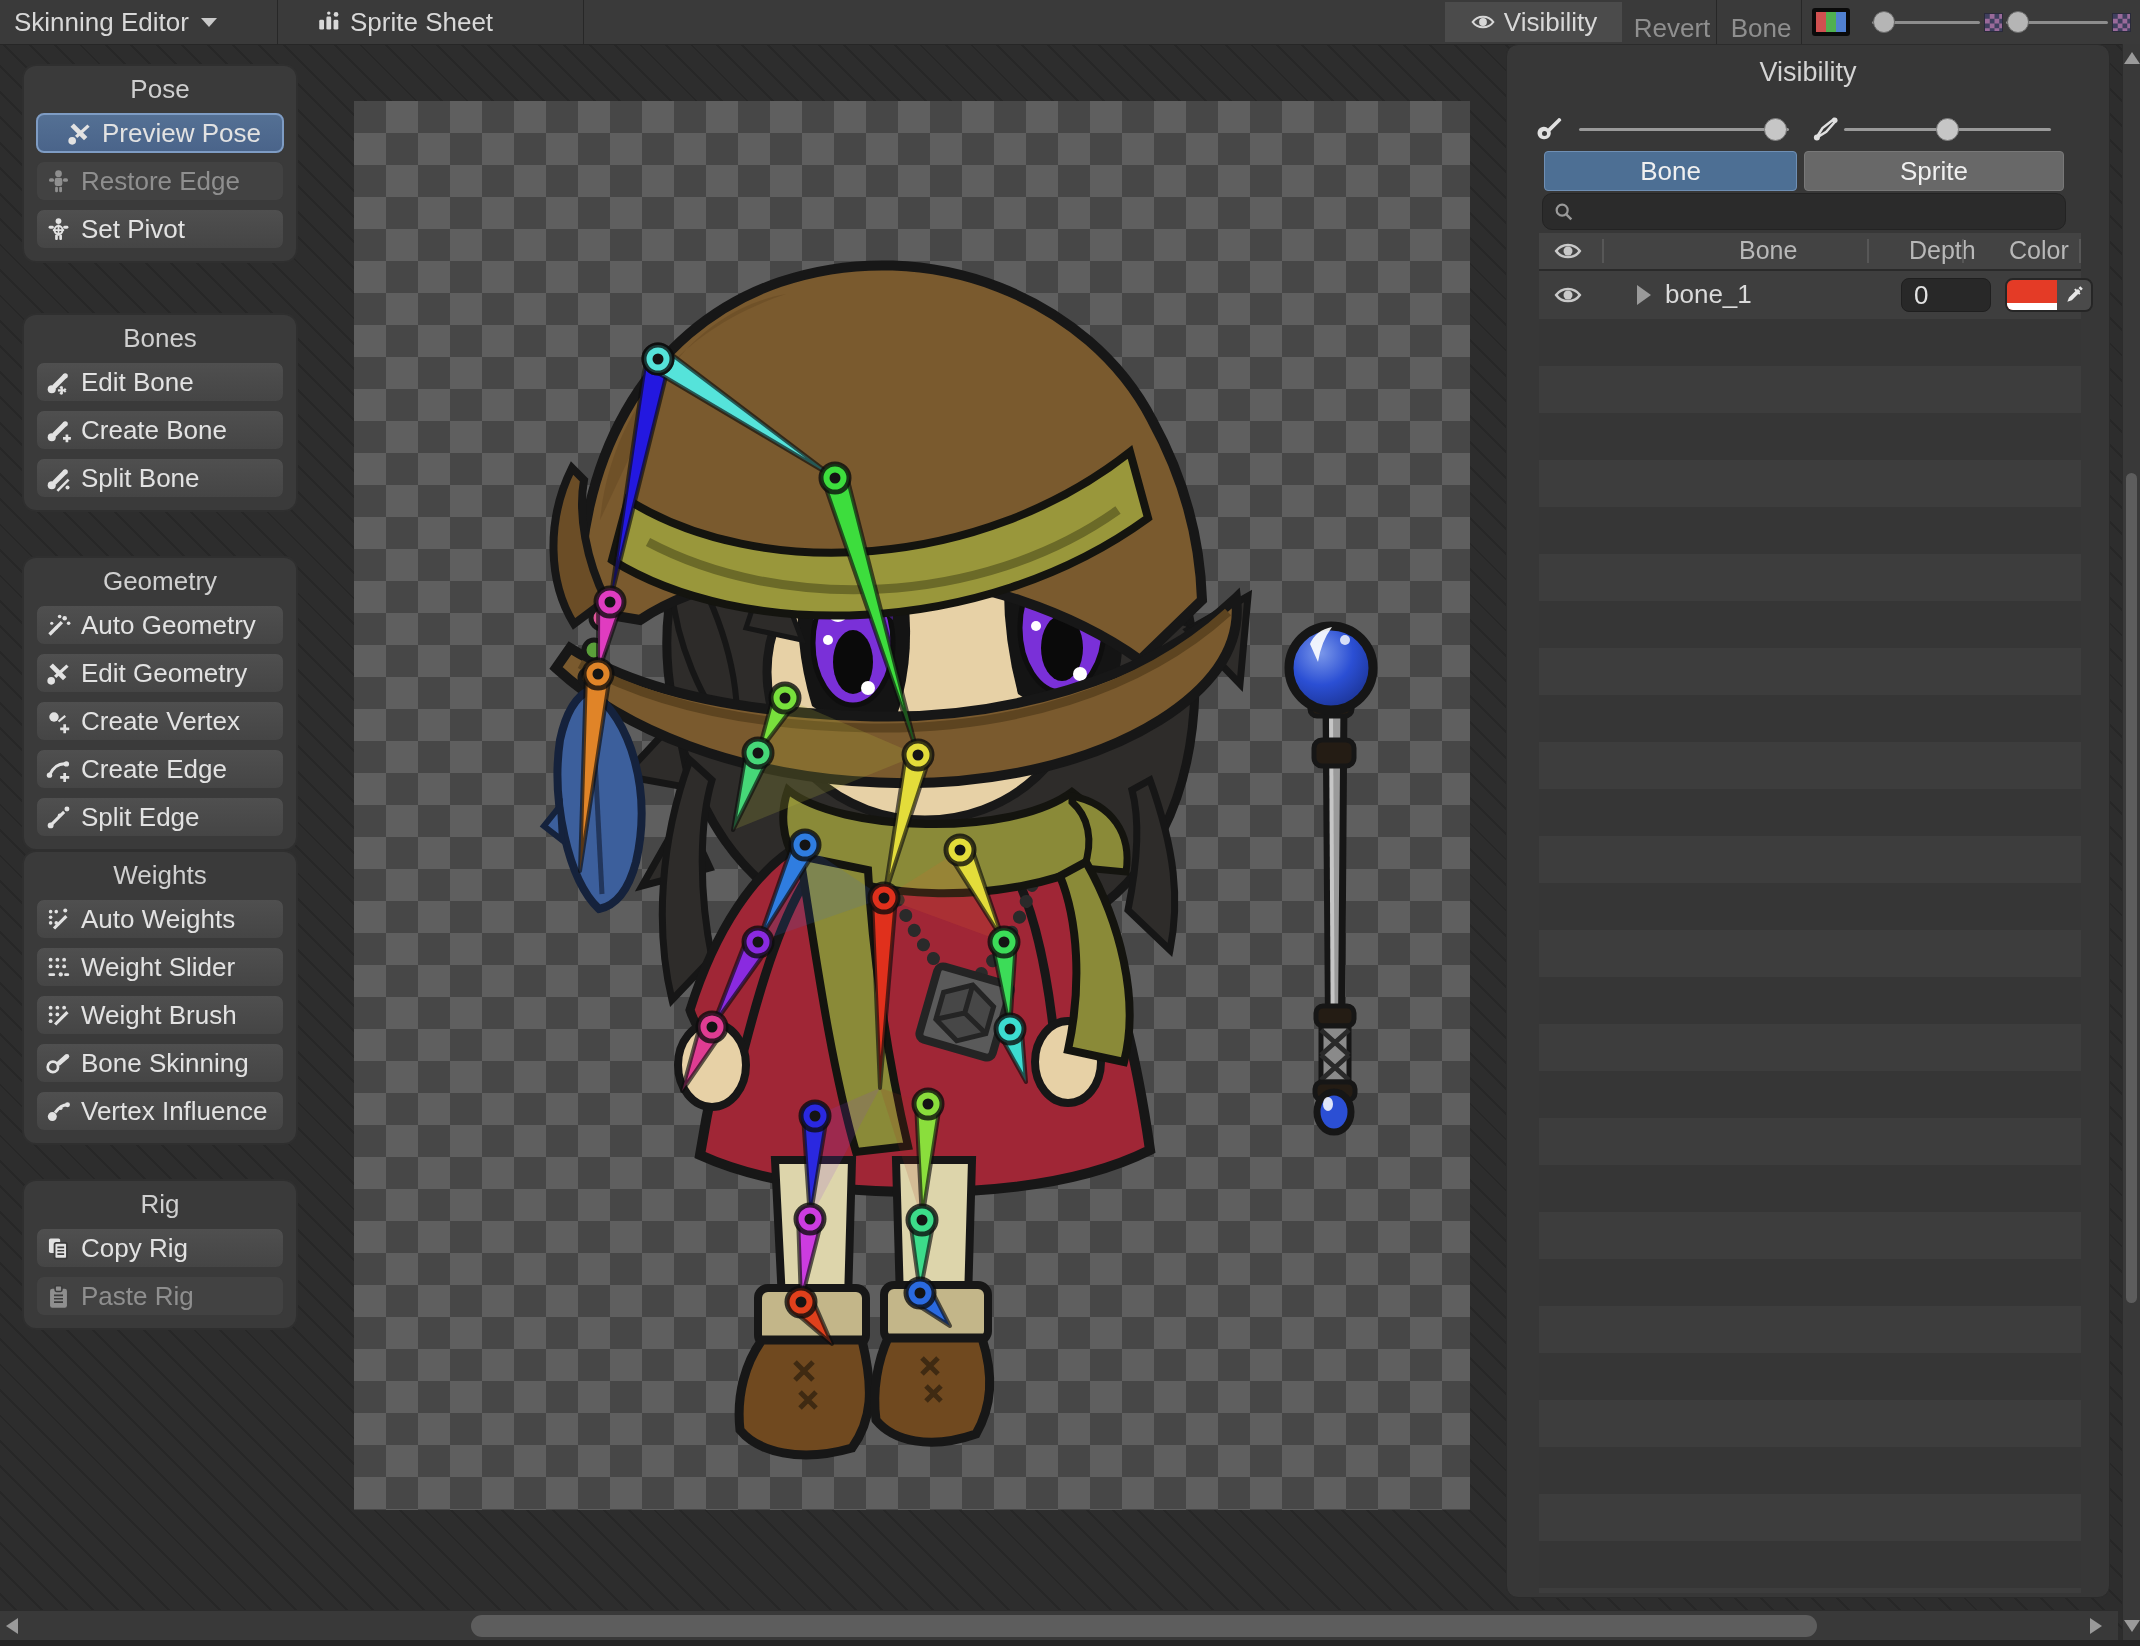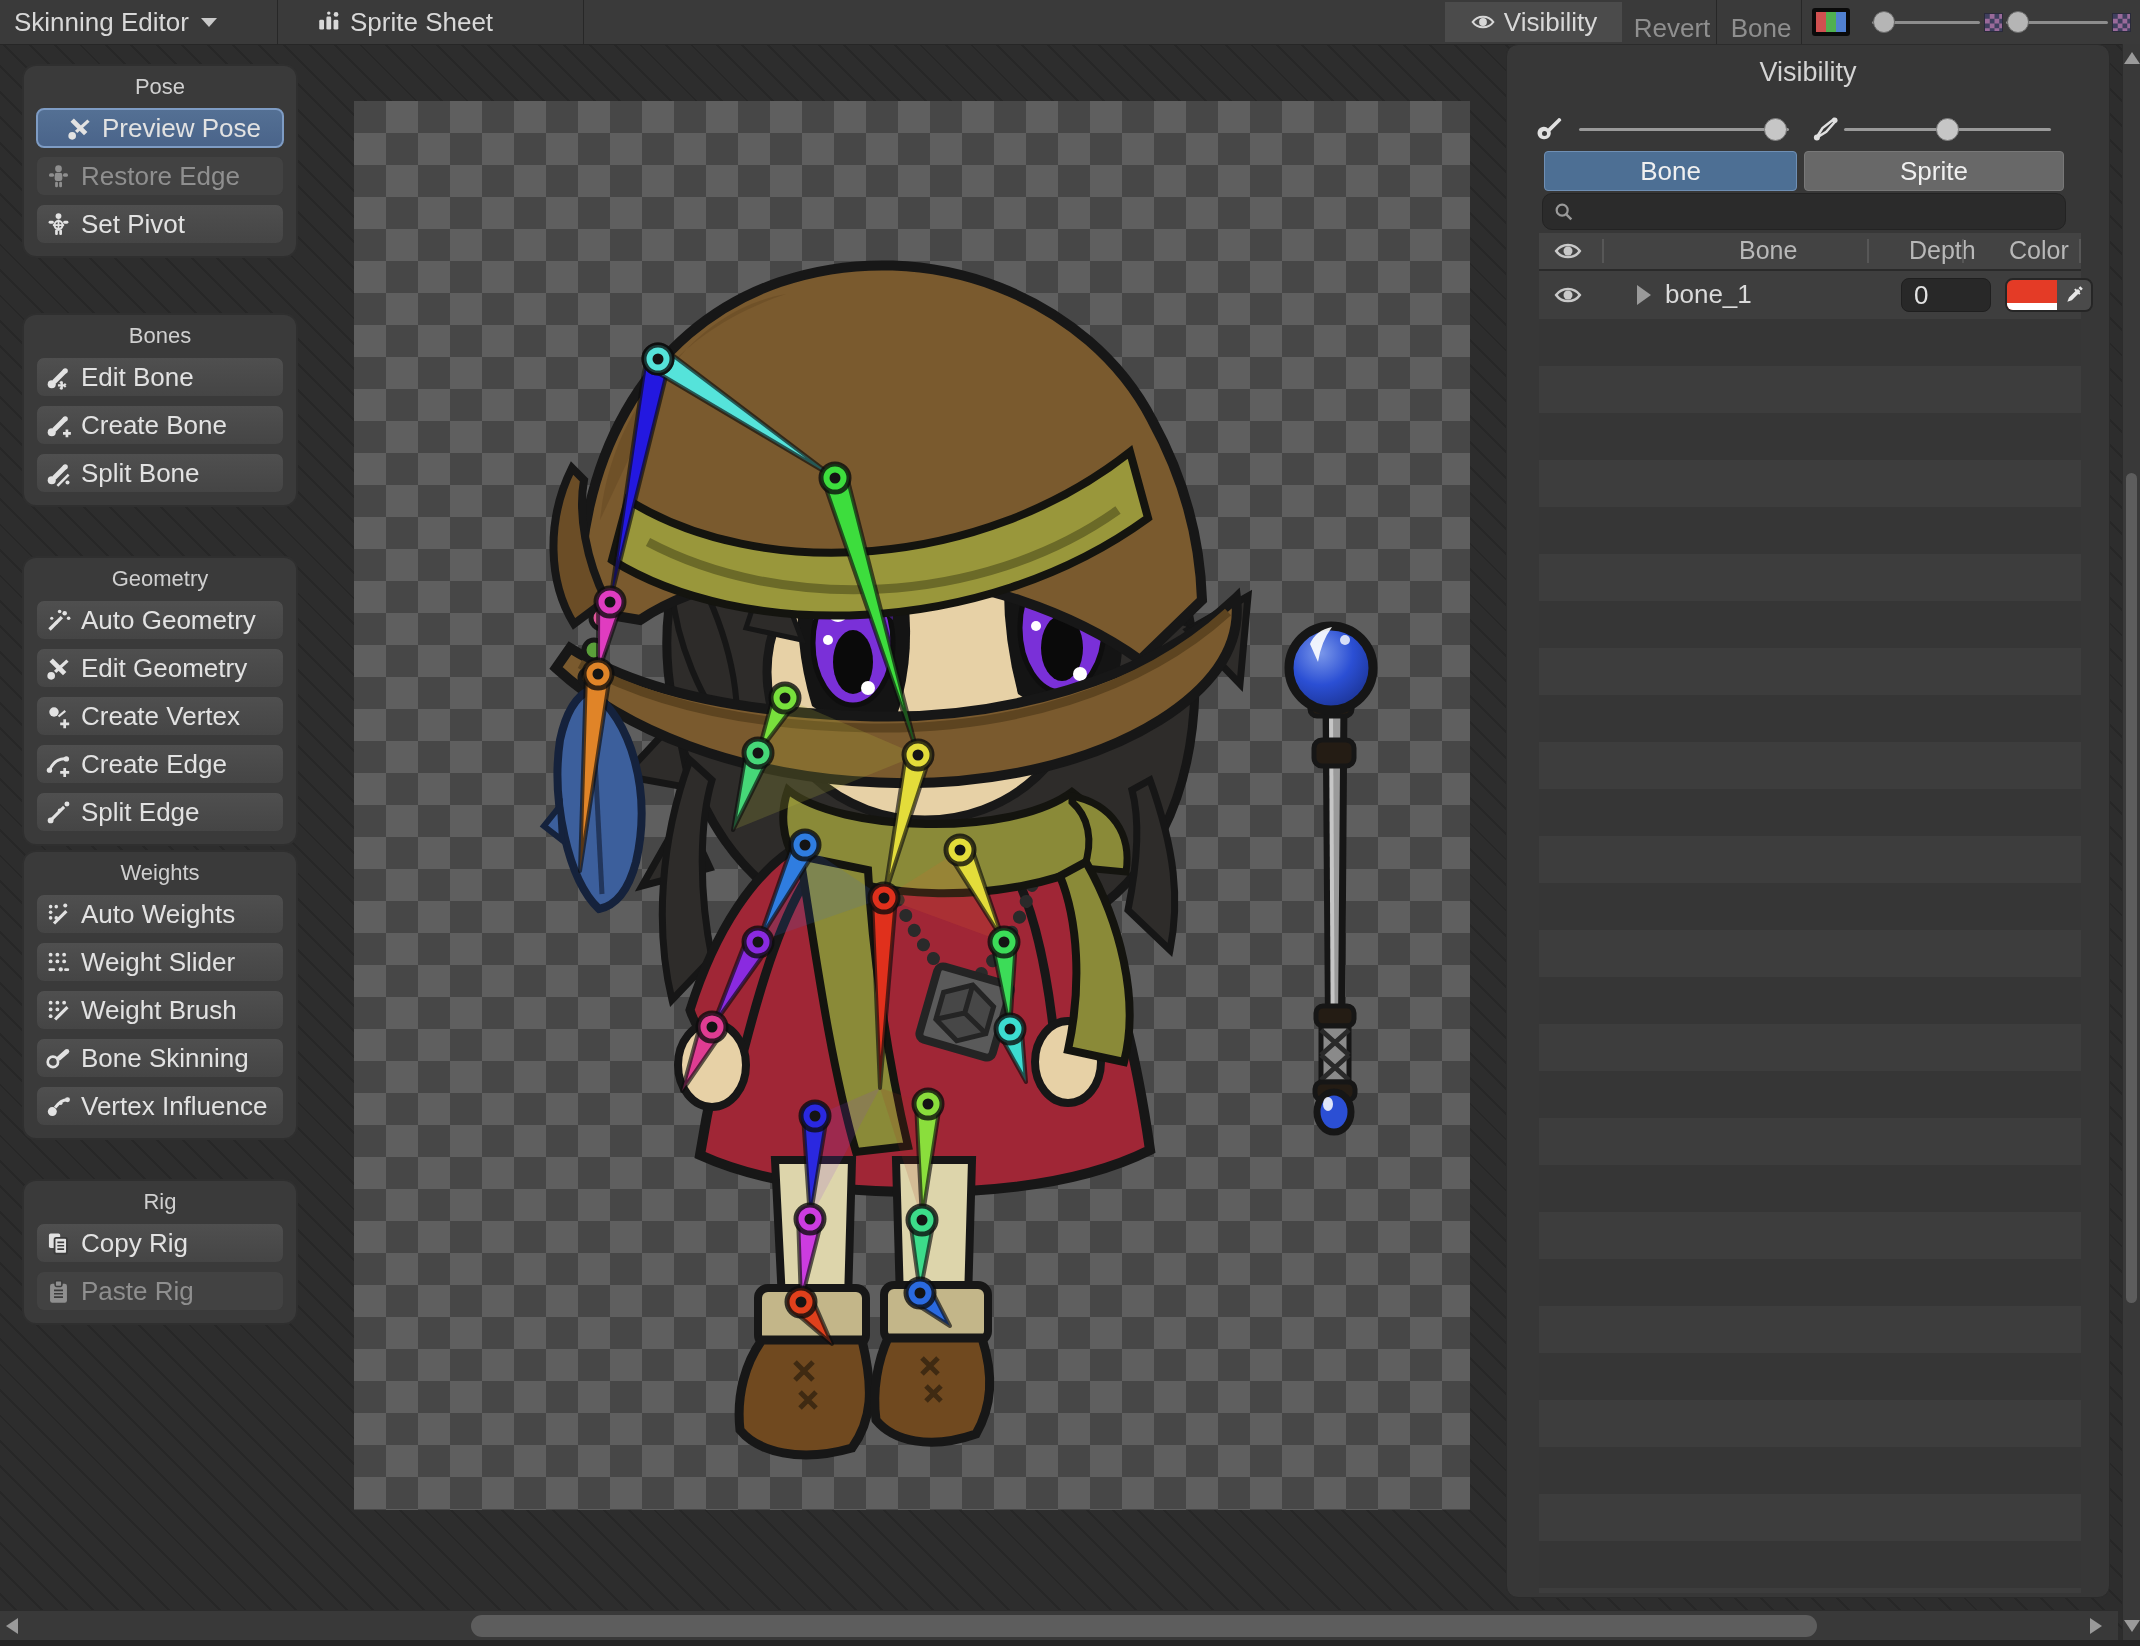--- a/index.html
+++ b/index.html
@@ -23,21 +23,21 @@
   #tb-apply{left:1724px;width:74px;justify-content:center;}
   .caret-down{width:0;height:0;border-left:8px solid transparent;border-right:8px solid transparent;border-top:9px solid #c9c9c9;margin-left:4px;}
   #tb-colorbtn{position:absolute;left:1812px;top:8px;width:38px;height:28px;background:#0a0a0a;border-radius:3px;display:flex;padding:4px;box-sizing:border-box;gap:0;}
   #tb-colorbtn span{flex:1;height:100%;}
   .tb-slider-track{position:absolute;top:21px;height:3px;background:#8d8d8d;border-radius:2px;}
   .tb-slider-knob{position:absolute;top:11px;width:22px;height:22px;border-radius:50%;background:#b5b5b5;border:1px solid #6a6a6a;box-sizing:border-box;}
   .tb-checker{position:absolute;top:13px;width:19px;height:19px;background:repeating-conic-gradient(#9a6a9a 0 25%,#3f3f5f 0 50%) 0 0/9.5px 9.5px;border:1px solid #2a2a3a;box-sizing:border-box;}
   .ticon{width:26px;height:26px;flex:0 0 auto;}
   
   .group{position:absolute;left:22px;width:276px;background:#3a3a3a;border:2px solid #2f2f2f;border-radius:14px;box-sizing:border-box;}
-  .group h3{margin:8px 0 6px;text-align:center;font-size:22px;font-weight:400;color:#cfcfcf;}
+  .group h3{margin:8px 0 6px;text-align:center;font-size:26px;font-weight:400;color:#cfcfcf;}
   .btn{margin:8px 12px 0;height:40px;border-radius:8px;display:flex;align-items:center;gap:9px;padding:0 8px;
        background:linear-gradient(#4f4f4f,#454545);border:1px solid #3a3a3a;box-sizing:border-box;
        font-size:26px;color:#e2e2e2;cursor:default;}
   .group .btn:last-child{margin-bottom:12px;}
   .btn.selected{background:linear-gradient(#547094,#4a648a);border:2px solid #7e9cc4;padding-left:28px;}
   .btn.disabled{background:#424242;color:#8f8f8f;}
   .bicon{width:27px;height:27px;flex:0 0 auto;}
   
   #canvas{position:absolute;left:354px;top:101px;width:1116px;height:1409px;
     background-color:#474747;

